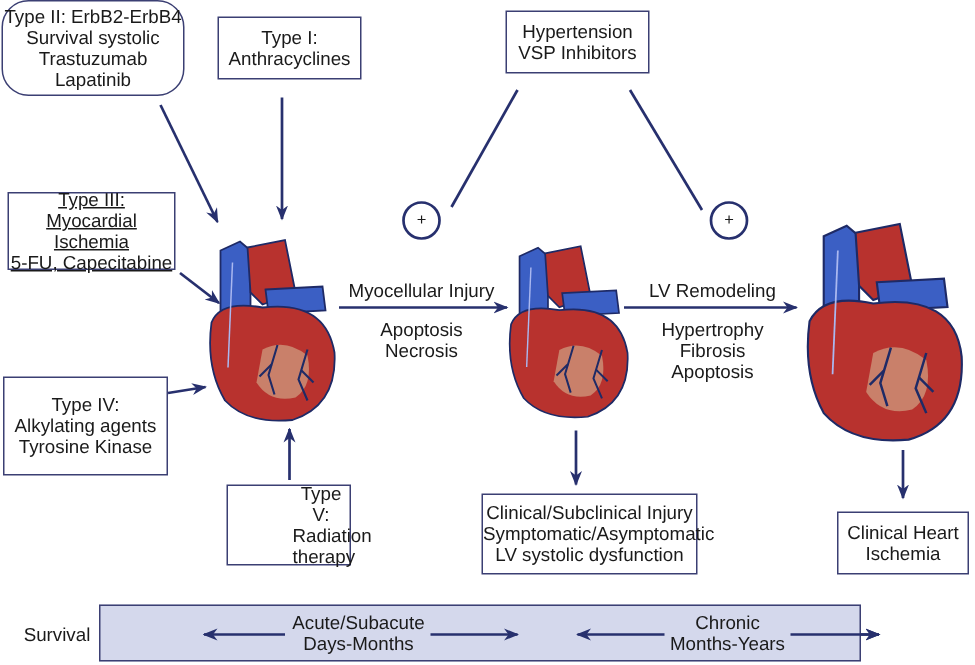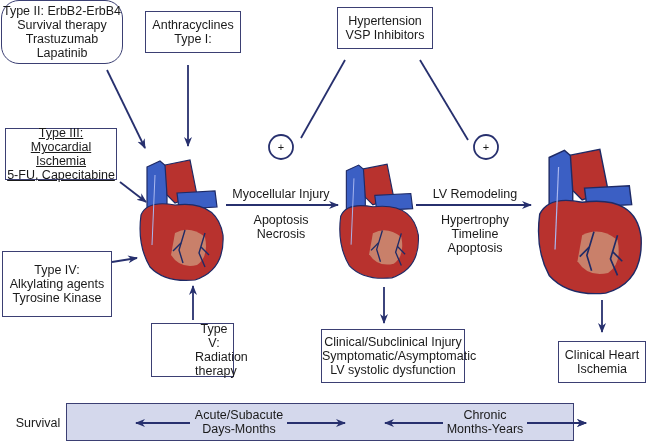--- a/index.html
+++ b/index.html
@@ -43,27 +43,27 @@
     <line x1="443" y1="423" x2="385" y2="423" marker-end="url(#ah)"></line>
     <line x1="525" y1="423" x2="586" y2="423" marker-end="url(#ah)"></line>
   </g>
 </svg>
 
 <div class="lbl" style="left:275px;top:140px;width:12px;font-size:11px;">+</div>
 <div class="lbl" style="left:480px;top:140px;width:12px;font-size:11px;">+</div>
 
 <div class="box" style="left:1px;top:0px;width:122px;height:64px;border-radius:18px;">
   <div>Type II: ErbB2-ErbB4</div>
-  <div>Survival therapy</div>
+  <div>Survival systolic</div>
   <div>Trastuzumab</div>
   <div>Lapatinib</div>
 </div>
 <div class="box" style="left:145px;top:11px;width:96px;height:42px;">
+  <div>Type I:</div>
   <div>Anthracyclines</div>
-  <div>Type I:</div>
 </div>
 <div class="box" style="left:5px;top:128px;width:112px;height:52px;text-decoration:underline;">
   <div>Type III:</div>
   <div>Myocardial Ischemia</div>
   <div>5-FU, Capecitabine</div>
 </div>
 <div class="box" style="left:2px;top:251px;width:110px;height:66px;">
   <div>Type IV:</div>
   <div>Alkylating agents</div>
   <div>Tyrosine Kinase</div>
@@ -86,21 +86,21 @@
   <div>Clinical Heart</div>
   <div>Ischemia</div>
 </div>
 
 <div class="lbl" style="left:226px;top:187px;width:110px;">Myocellular Injury</div>
 <div class="lbl" style="left:226px;top:213px;width:110px;">Apoptosis</div>
 <div class="lbl" style="left:226px;top:227px;width:110px;">Necrosis</div>
 
 <div class="lbl" style="left:420px;top:187px;width:110px;">LV Remodeling</div>
 <div class="lbl" style="left:420px;top:213px;width:110px;">Hypertrophy</div>
-<div class="lbl" style="left:420px;top:227px;width:110px;">Timeline</div>
+<div class="lbl" style="left:420px;top:227px;width:110px;">Fibrosis</div>
 <div class="lbl" style="left:420px;top:241px;width:110px;">Apoptosis</div>
 
 <svg class="heart" style="left:135px;top:155px;" width="95" height="130" viewBox="0 0 95 130">
   <g stroke="#1e2a66" stroke-width="1.2">
     <path d="M12,12 L25,6 L32,12 L32,110 L18,112 L12,100 Z" fill="#3b5fc4"></path>
     <path d="M30,10 L55,5 L62,40 L40,48 L32,40 Z" fill="#b8322e"></path>
     <path d="M42,38 L80,36 L82,52 L44,54 Z" fill="#3b5fc4"></path>
     <path d="M6,60 Q12,45 40,50 Q82,45 88,80 Q90,115 60,125 Q30,128 15,112 Q2,90 6,60 Z" fill="#b8322e"></path>
     <path d="M40,78 Q55,70 70,82 Q74,102 62,110 Q45,114 36,100 Z" fill="#c9806a" stroke="none"></path>
   </g>

